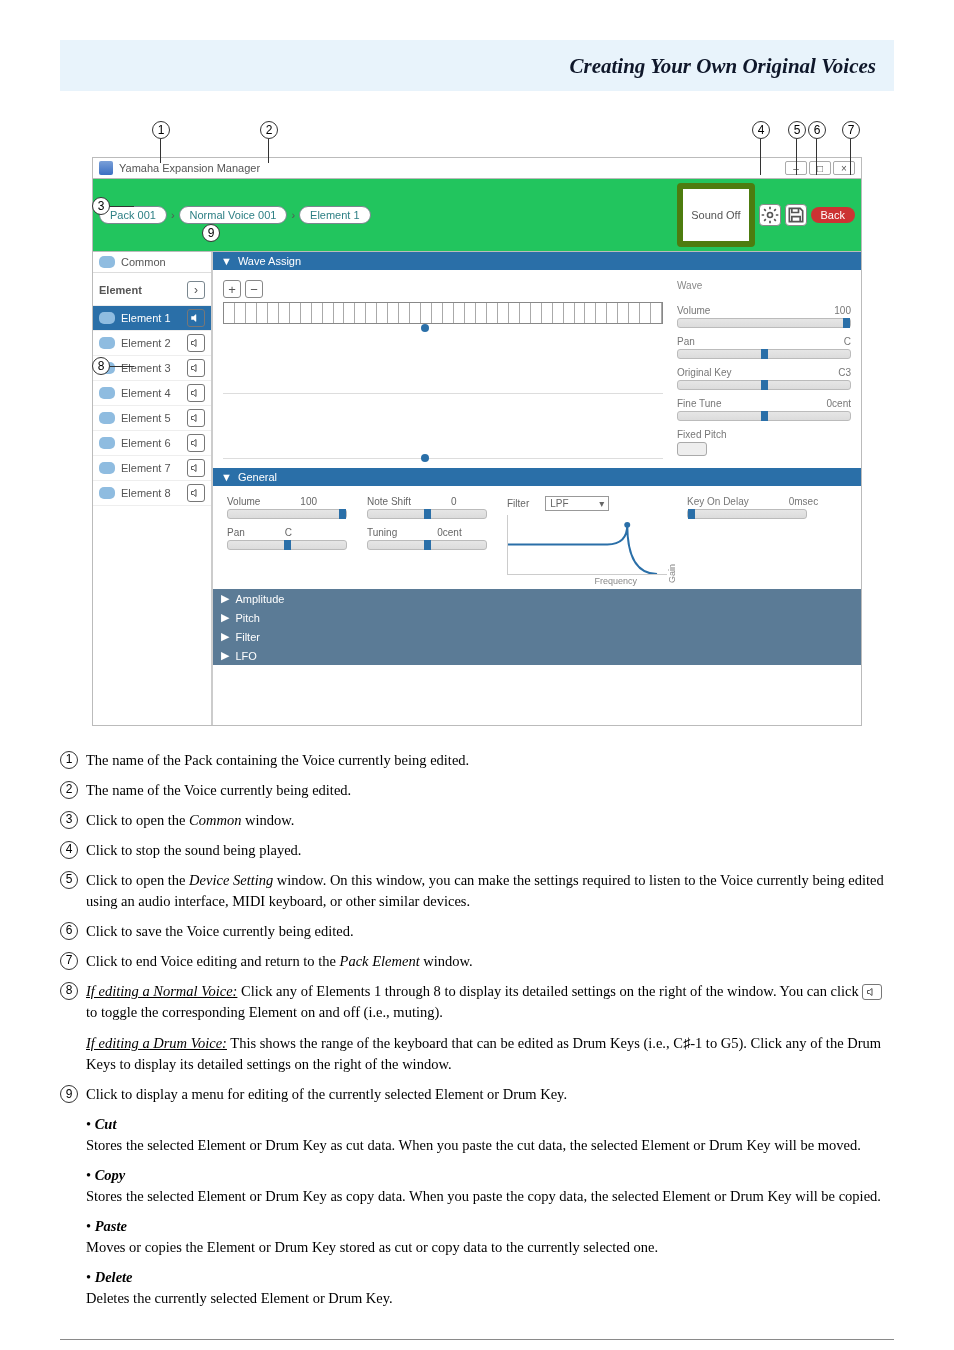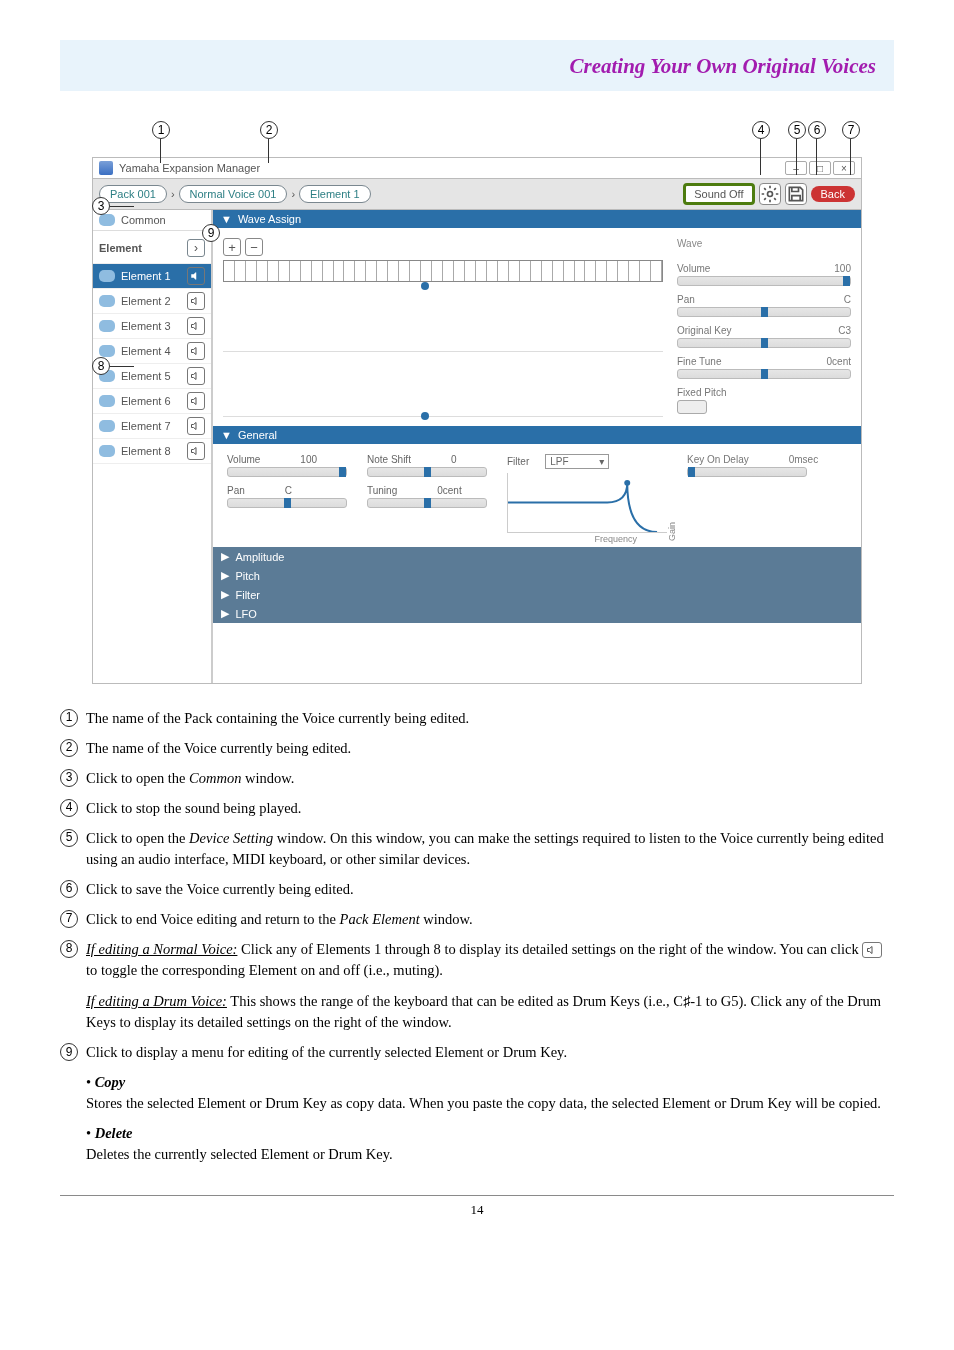--- a/index.html
+++ b/index.html
@@ -1,36 +1,36 @@
 <!DOCTYPE html>
 <html><head>
 <meta charset="utf-8">
 <style>
   * { box-sizing: border-box; margin: 0; padding: 0; }
   body { font-family: "Times New Roman", serif; width: 954px; background: #fff; color: #000; }
   .page { padding: 40px 60px 30px; }
   .header-bar { background: #e8f3fb; padding: 14px 18px 12px; margin-bottom: 30px; }
-  .header-title { font-style: italic; font-weight: bold; color: #a21caf; font-size: 21px; text-align: right; font-family: "Times New Roman", serif; }
+  .header-title { font-style: italic; font-weight: bold; color: #0f172a; font-size: 21px; text-align: right; font-family: "Times New Roman", serif; }
   .screenshot-wrap { position: relative; margin: 20px auto 24px; width: 770px; }
   .markers { position: absolute; pointer-events: none; inset: 0; }
   .marker { position: absolute; width: 18px; height: 18px; border: 1px solid #333; border-radius: 50%; font-size: 12px; display: flex; align-items: center; justify-content: center; background: #fff; font-family: Arial, sans-serif; }
   .lead { position: absolute; background: #333; }
   .leadv { width: 1px; }
   .leadh { height: 1px; }
 
   
   .shot { border: 0; background: #f8f7f6; font-family: Arial, sans-serif; font-size: 11px; color: #555; }
   .titlebar { background: #fff; border: 1px solid #bbb; padding: 3px 6px; display: flex; align-items: center; gap: 6px; }
   .titlebar .icon { width: 14px; height: 14px; background: linear-gradient(#7aa0d8,#3a6fc2); border-radius: 2px; }
   .titlebar .winbtns { margin-left: auto; display: flex; gap: 2px; }
   .winbtn { width: 22px; height: 14px; border: 1px solid #aaa; border-radius: 2px; display: flex; align-items: center; justify-content: center; font-size: 10px; }
-  .breadcrumb { display: flex; align-items: center; padding: 4px 6px; gap: 4px; border: 1px solid #bbb; border-top: none; background: #e5e5e5; }
+  .breadcrumb { display: flex; align-items: center; padding: 4px 6px; gap: 4px; border: 1px solid #bbb; border-top: none; background: #22c55e; }
   .crumb { border: 1px solid #7a878f; border-radius: 10px; padding: 2px 10px; font-size: 11px; color: #2d7f84; background: #fff; }
   .rightbtns { margin-left: auto; display: flex; gap: 4px; align-items: center; }
-  .pillbtn { border: 3px solid #4d7c0f; border-radius: 4px; padding: 2px 8px; font-size: 11px; background: #fff; margin-left: 38px; }
+  .pillbtn { border: 6px solid #4d7c0f; border-radius: 4px; padding: 20px 8px; font-size: 11px; background: #fff; margin-left: 38px; }
   .iconbtn { width: 22px; height: 22px; border: 1px solid #8a8a8a; border-radius: 4px; display: flex; align-items: center; justify-content: center; background: #fff; }
   .backbtn { background: #c33; color: #fff; border-radius: 10px; padding: 2px 10px; font-size: 11px; border: none; }
   .mainrow { display: flex; border: 1px solid #bbb; border-top: none; background: #fff; }
   .sidebar { width: 170px; border-right: 2px solid #ccc; }
   .commonrow { display: flex; align-items: center; padding: 4px 6px; border-bottom: 1px solid #ddd; gap: 6px; }
   .cloud { width: 16px; height: 12px; background: #8fbce0; border-radius: 5px; }
   .elemtop { display: flex; align-items: center; justify-content: space-between; padding: 8px 6px 6px; border-bottom: 1px solid #eee; }
   .menuchip { width: 18px; height: 18px; border: 1px solid #7a878f; border-radius: 3px; display: flex; align-items: center; justify-content: center; font-size: 12px; }
   .elemrow { display: flex; align-items: center; padding: 3px 6px; border-bottom: 1px solid #eee; gap: 6px; }
   .elemrow.sel { background: #2a6fa8; color: #fff; }
@@ -448,18 +448,20 @@
           </span><span> to toggle the corresponding Element on and off (i.e., muting).</span>
       <div style="height:10px;"></div>
       <span class="underline">If editing a Drum Voice:</span><span> This shows the range of the keyboard that can be edited as Drum Keys (i.e., C♯-1 to G5). Click any of the Drum Keys to display its detailed settings on the right of the window.</span>
     </div>
       </div>
     <div class="item">
         <span class="circnum">9</span>
         <div class="body">Click to display a menu for editing of the currently selected Element or Drum Key.</div>
       </div>
 
+    <div class="sub"><span class="hd">Cut</span><br><span>Stores the selected Element or Drum Key as cut data. When you paste the cut data, the selected Element or Drum Key will be moved.</span></div>
     <div class="sub"><span class="hd">Copy</span><br><span>Stores the selected Element or Drum Key as copy data. When you paste the copy data, the selected Element or Drum Key will be copied.</span></div>
+    <div class="sub"><span class="hd">Paste</span><br><span>Moves or copies the Element or Drum Key stored as cut or copy data to the currently selected one.</span></div>
     <div class="sub"><span class="hd">Delete</span><br><span>Deletes the currently selected Element or Drum Key.</span></div>
   </div>
 
   <div class="footer">14</div>
 </div>
 
 </body></html>

